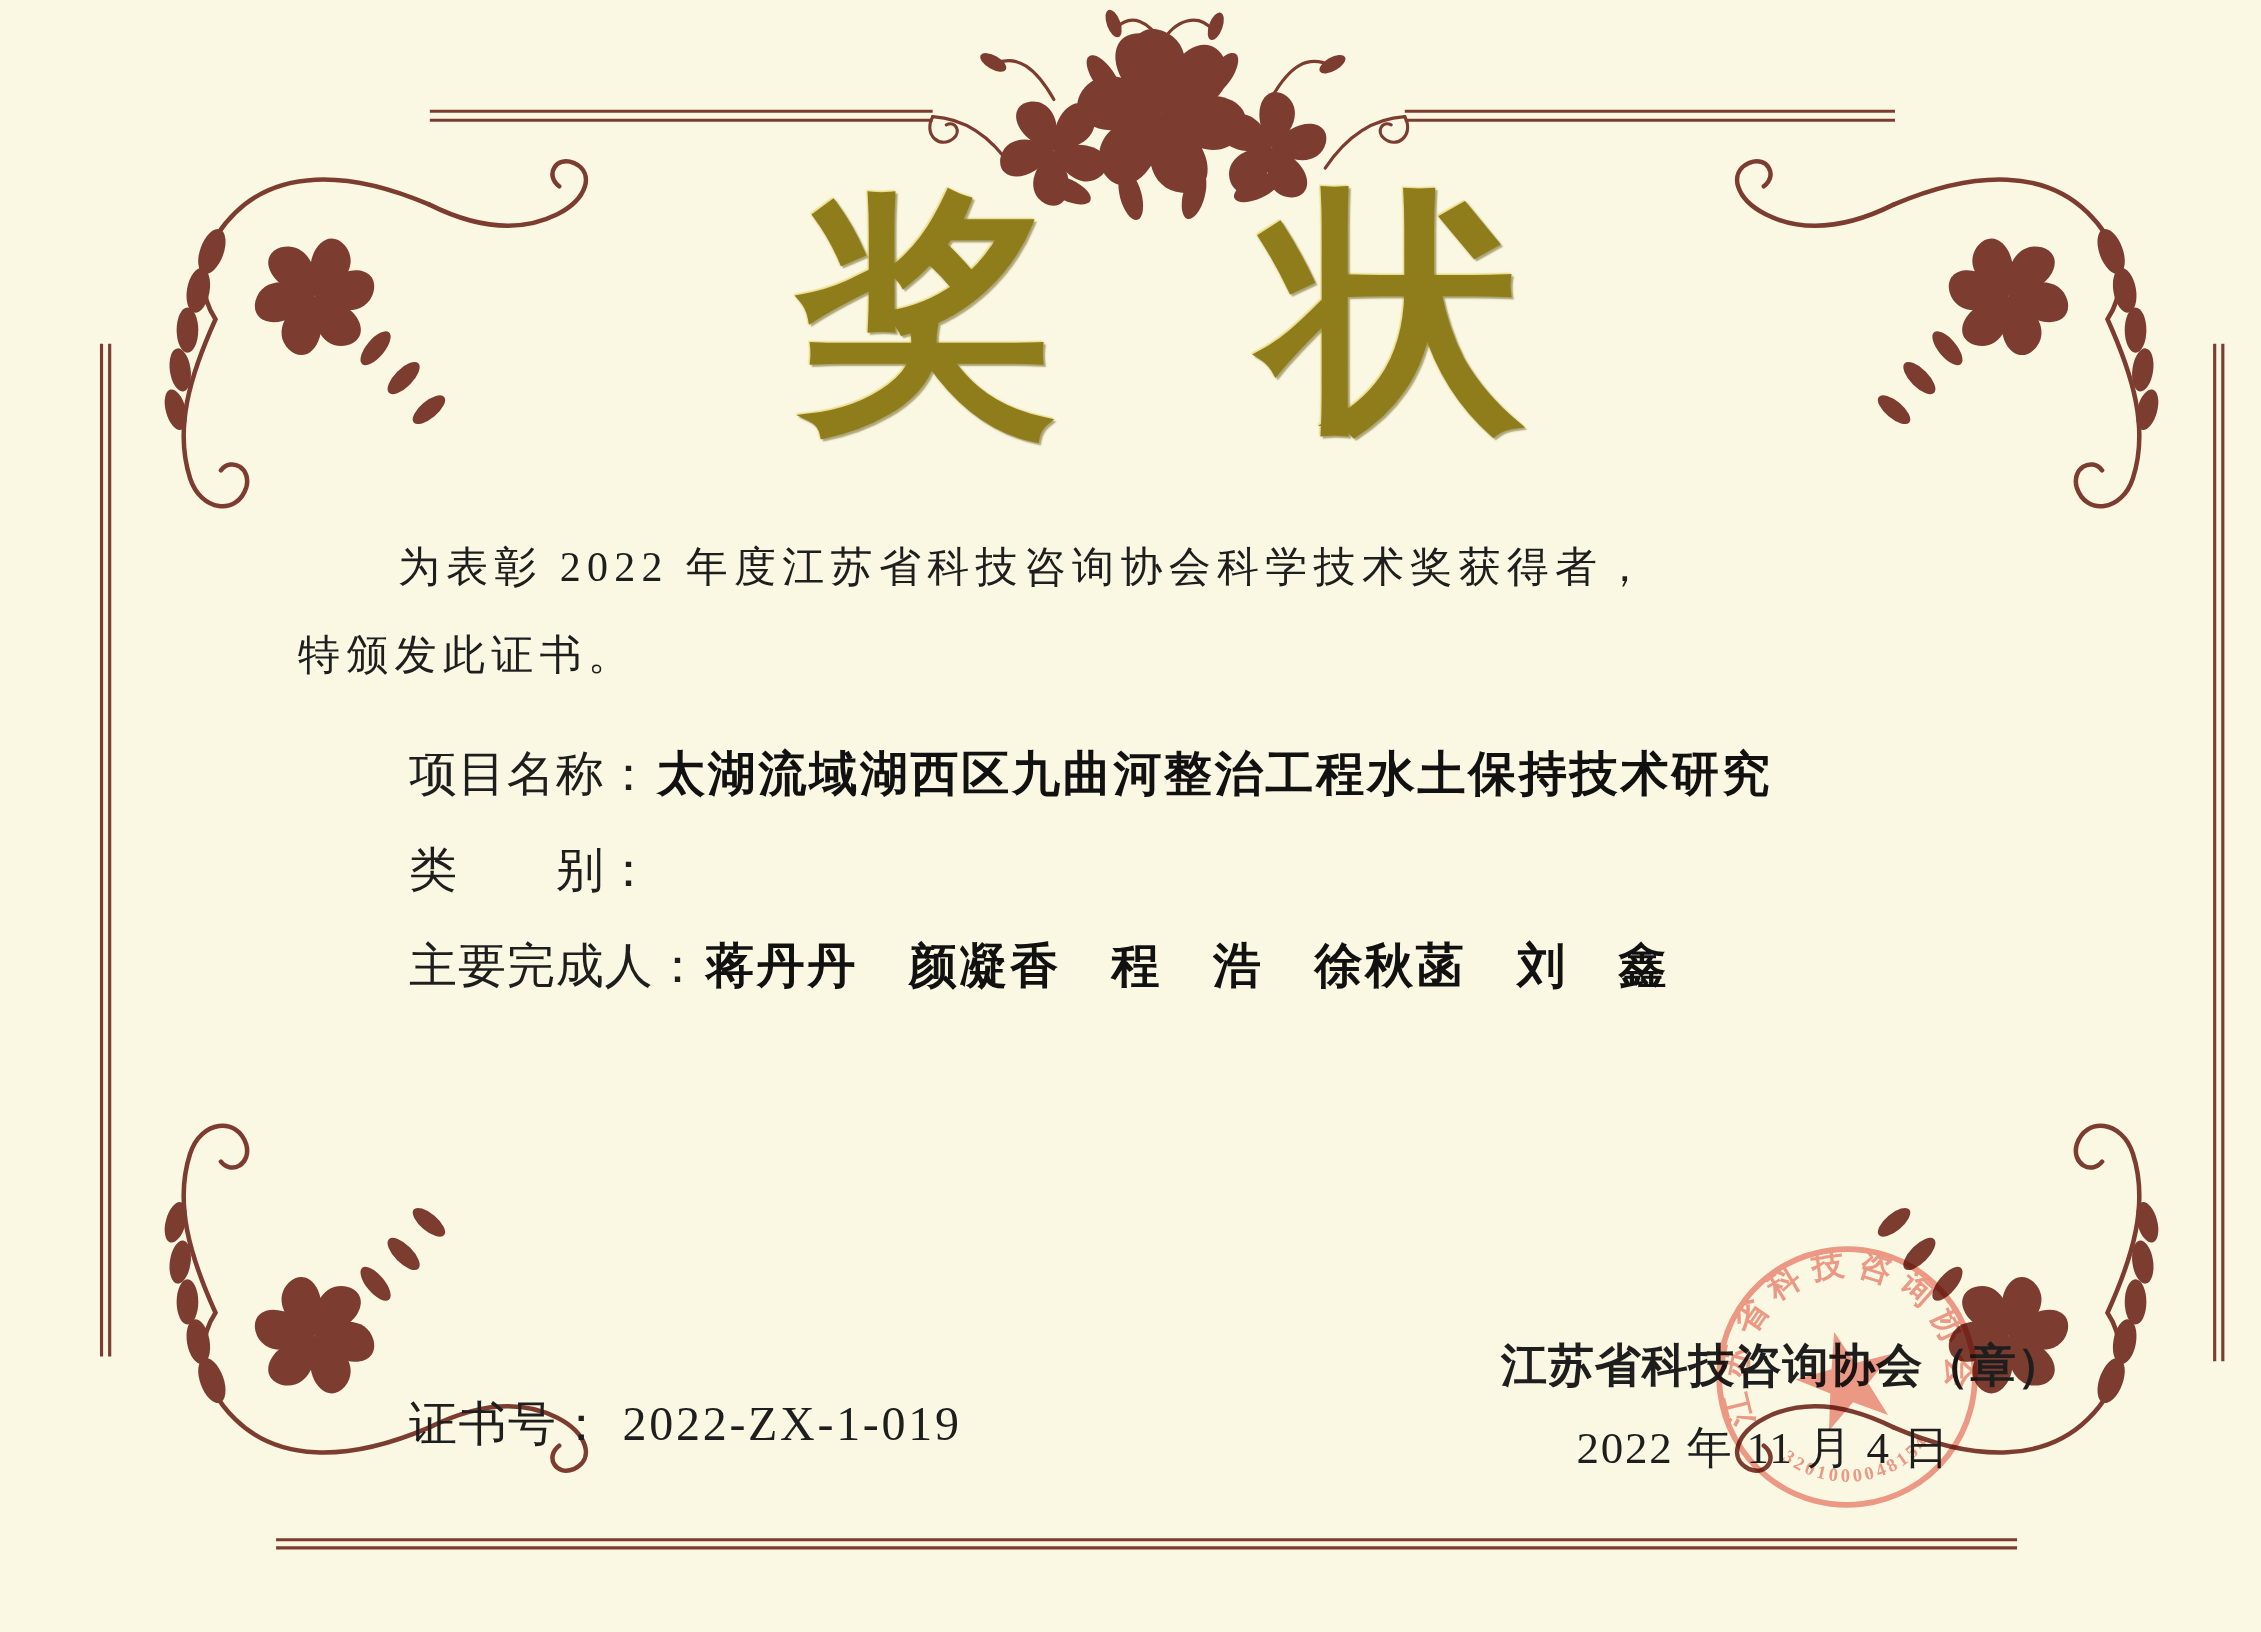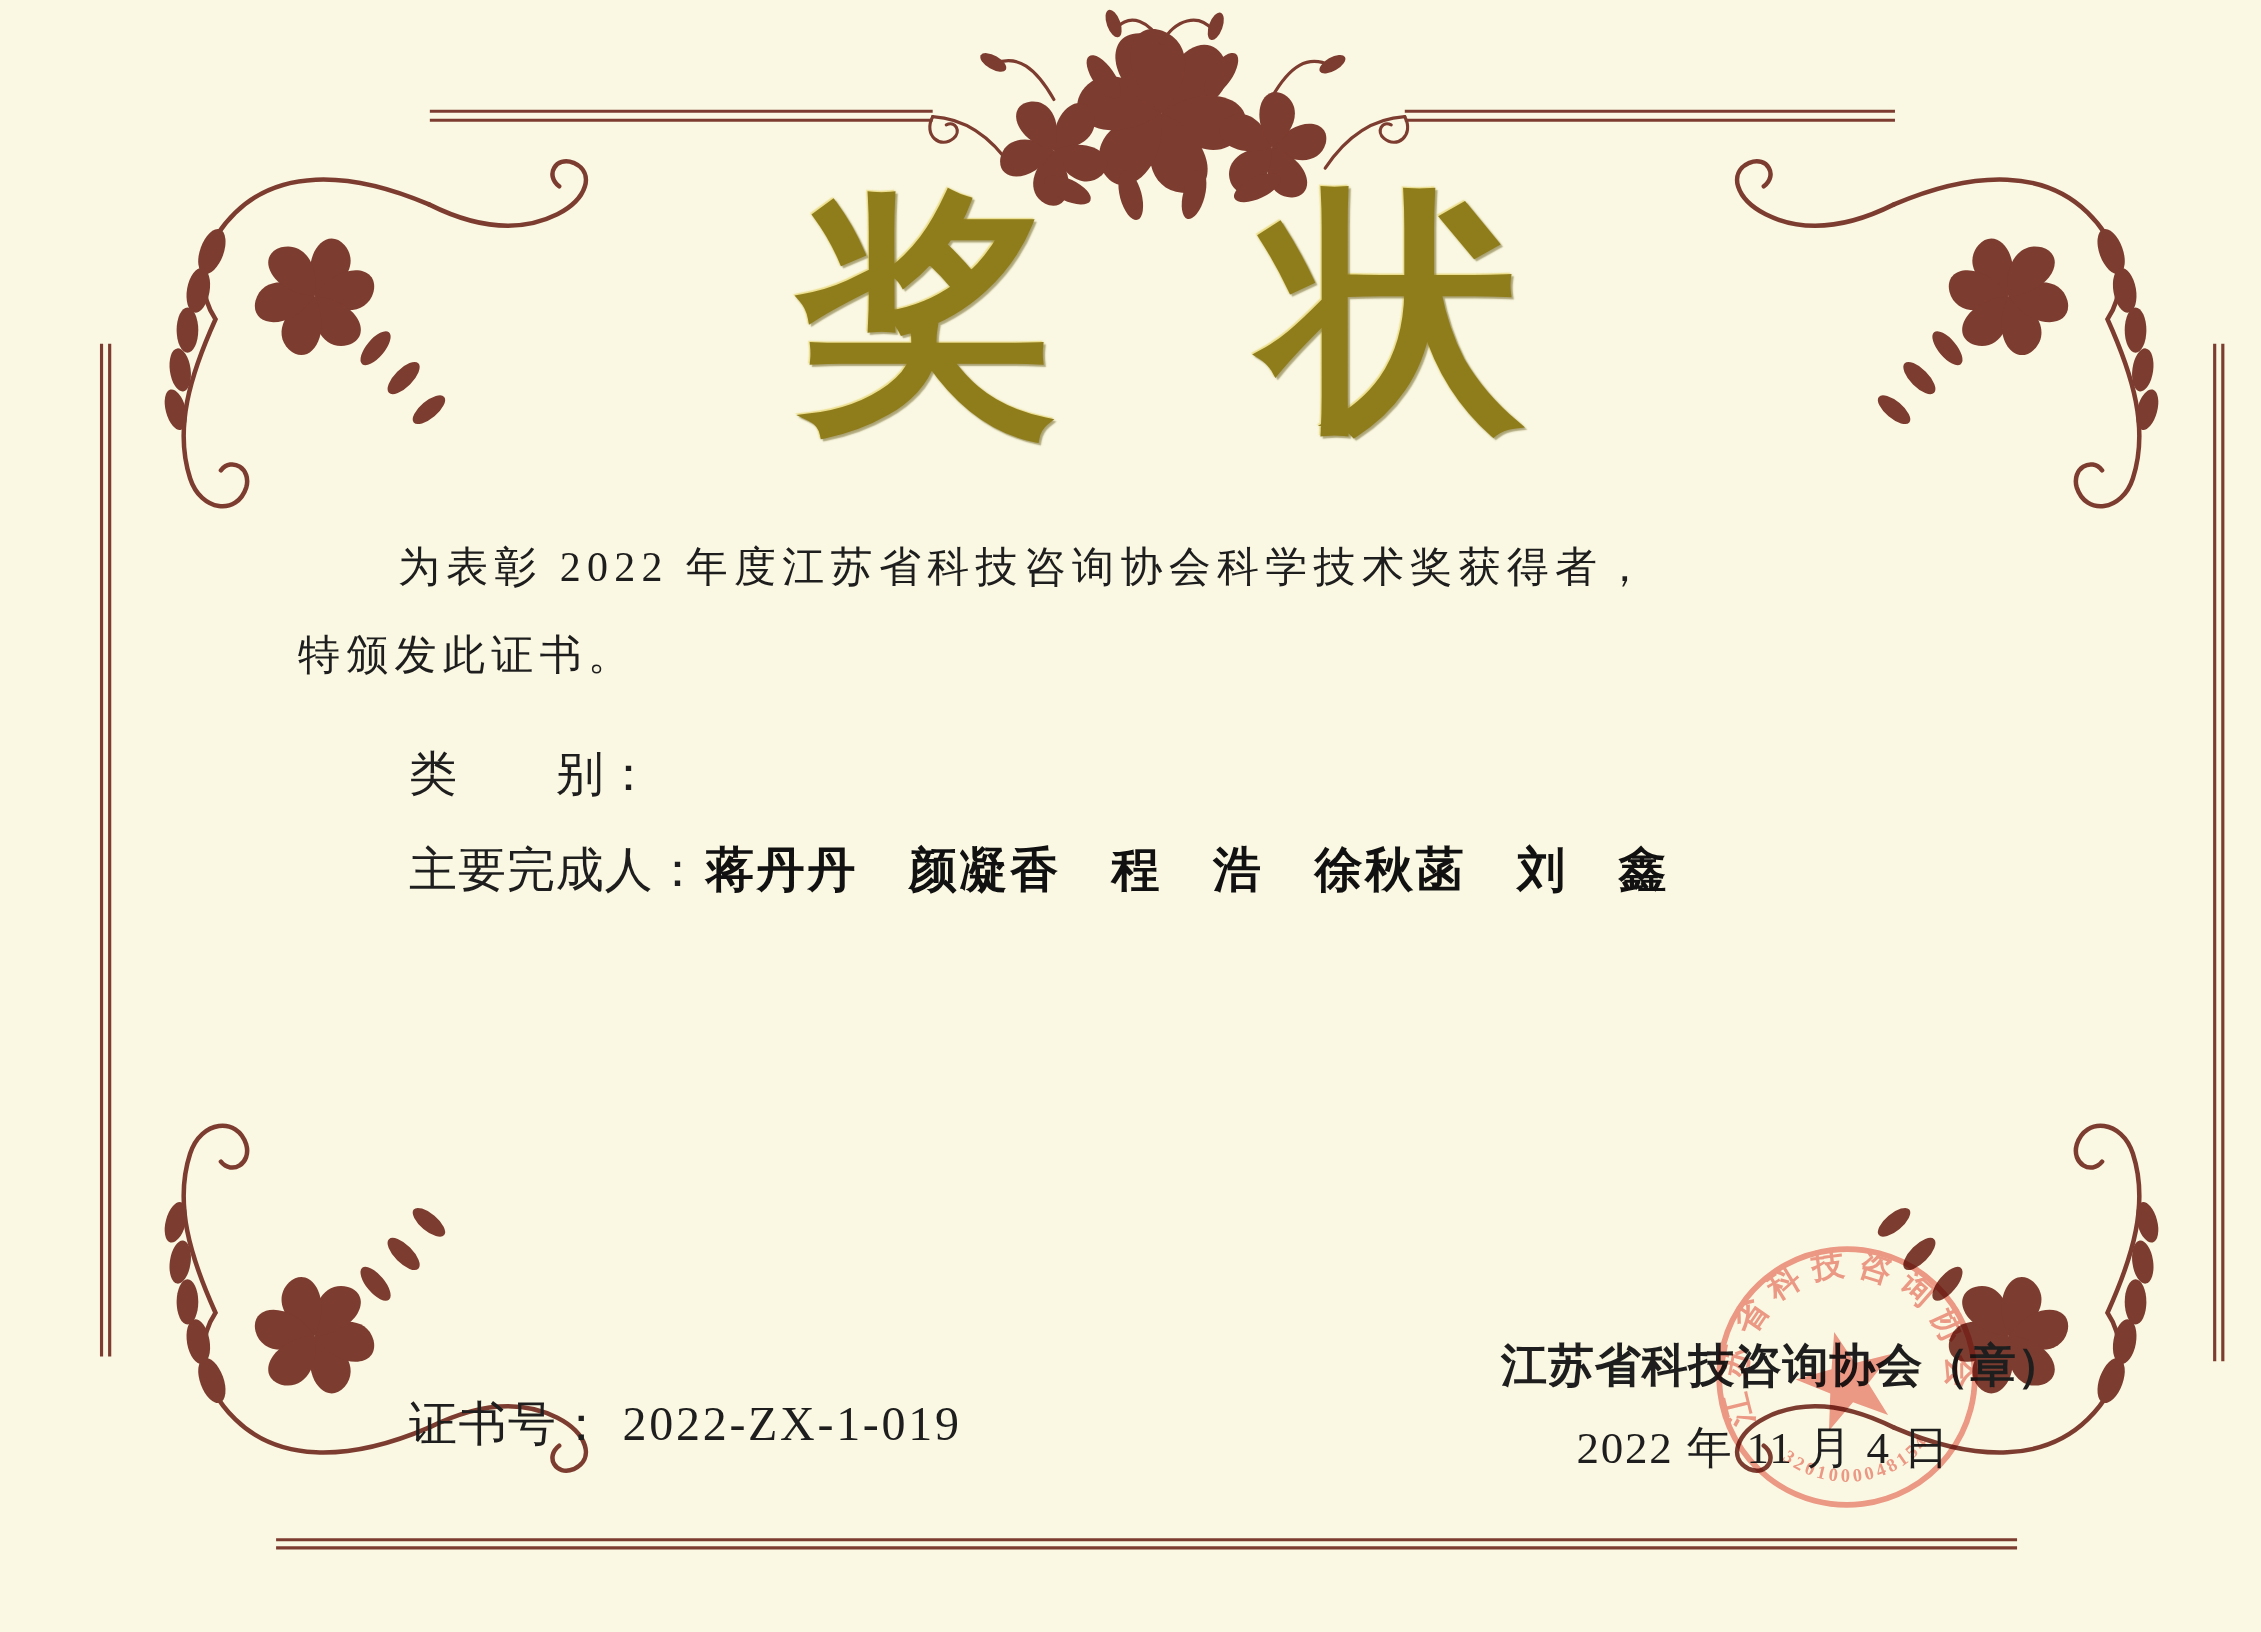--- a/index.html
+++ b/index.html
@@ -163,20 +163,24 @@
   <div class="title">
     <span>奖</span>
     <span>状</span>
   </div>
 
   <div class="intro intro-1">为表彰 2022 年度江苏省科技咨询协会科学技术奖获得者，</div>
   <div class="intro intro-2">特颁发此证书。</div>
 
   <div class="fields">
     <div class="field-row">
+      <span class="field-label">项目名称：</span>
+      <span class="field-value">太湖流域湖西区九曲河整治工程水土保持技术研究</span>
+    </div>
+    <div class="field-row">
       <span class="field-label">类　　别：</span>
     </div>
     <div class="field-row">
       <span class="field-label">主要完成人：</span>
       <span class="field-value">蒋丹丹　颜凝香　程　浩　徐秋菡　刘　鑫</span>
     </div>
   </div>
 
   <div class="cert-no">
     <span>证书号：</span><span class="num">2022-ZX-1-019</span>

